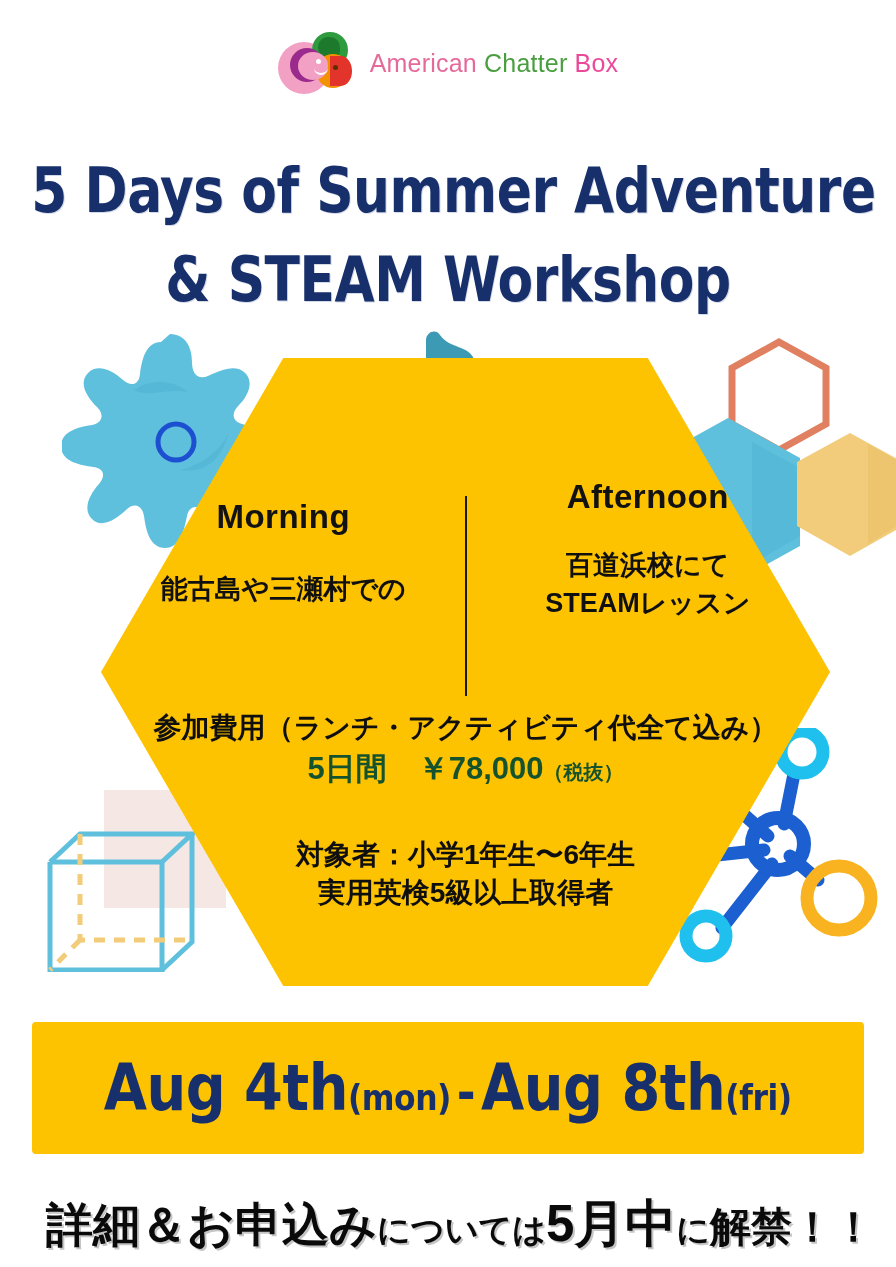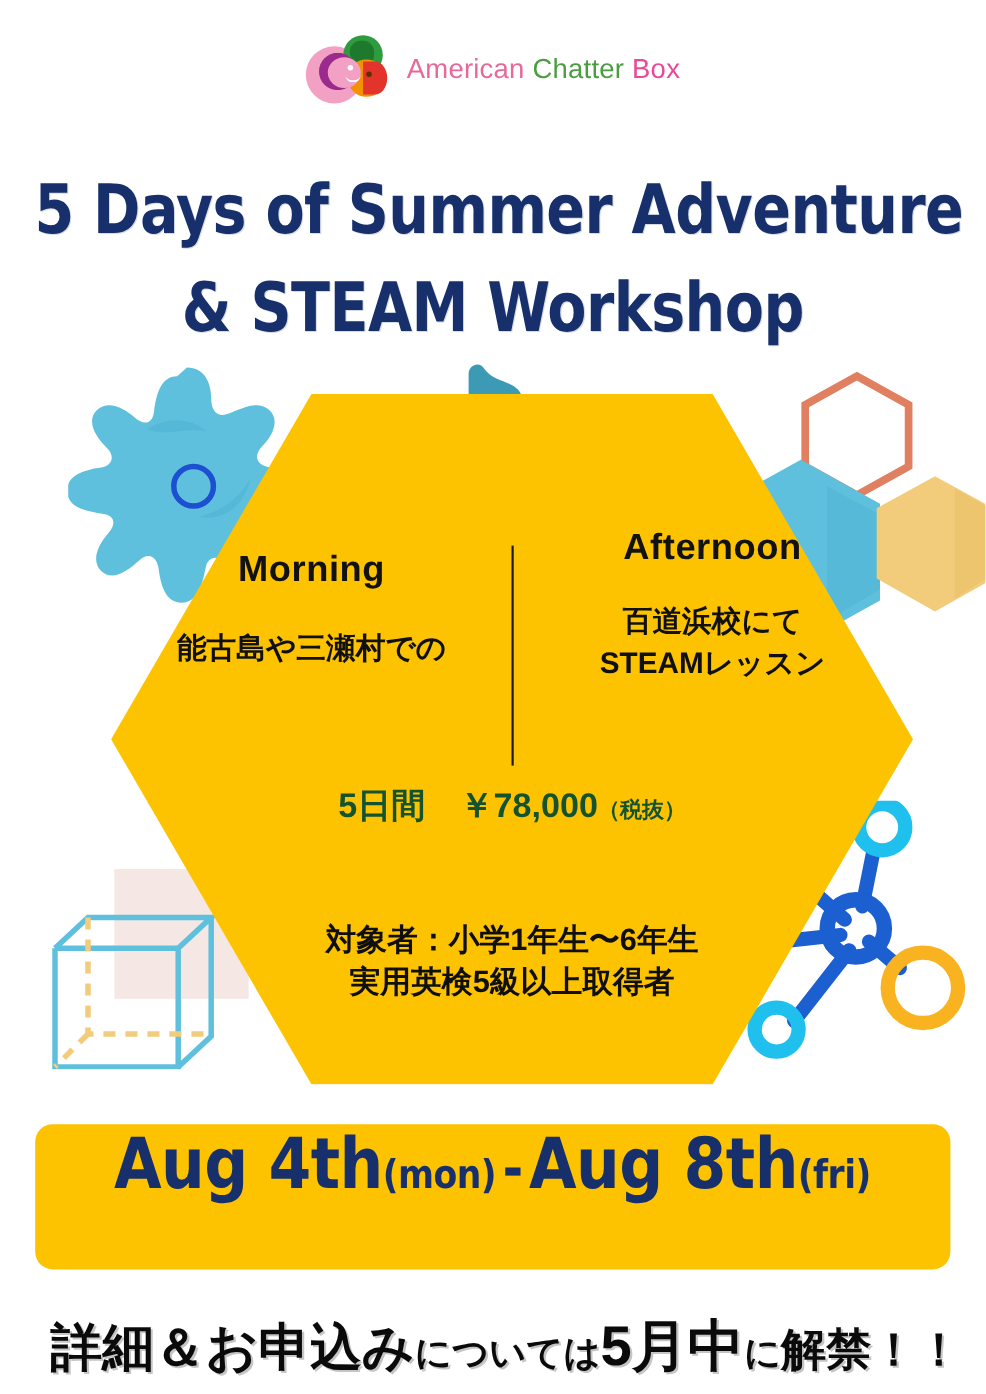--- a/index.html
+++ b/index.html
@@ -115,22 +115,22 @@
   #price-l2 .tax{ font-size:20px; }
 
   #target-block{
     position:absolute; left:0; top:478px; width:729px; text-align:center;
   }
   .tgt{ font-size:28px; font-weight:700; color:#0f0f0f; line-height:1.36; white-space:nowrap;}
 
   
   #datebar{
     position:absolute; left:32px; top:1022px; width:832px; height:132px;
-    background:#fdc200; border-radius:16px;
-    display:flex; justify-content:center;
+    background:#fdc200; border-radius:4px;
+    display:flex; align-items:center; justify-content:center;
   }
   #datetext{
     color:#17306b;
     font-family:"Liberation Sans Narrow","DejaVu Sans Condensed","Liberation Sans",sans-serif;
     font-weight:700; font-size:64px; white-space:nowrap; letter-spacing:-0.5px;
     transform:scaleX(0.97);
   }
   #datetext .sm{ font-size:36px; }
   #datetext .dash{ font-size:52px; padding:0 6px;}
 
@@ -240,20 +240,21 @@
       </div>
       <div class="col right">
         <div class="col-head">Afternoon</div>
         <div class="col-body">百道浜校にて</div>
         <div class="col-body">STEAMレッスン</div>
       </div>
       <div id="divider"></div>
     </div>
 
     <div id="price-block">
+      <div id="price-l1">参加費用（ランチ・アクティビティ代全て込み）</div>
       <div id="price-l2"><span>5日間　￥78,000</span><span class="tax">（税抜）</span></div>
     </div>
 
     <div id="target-block">
       <div class="tgt">対象者：小学1年生〜6年生</div>
       <div class="tgt">実用英検5級以上取得者</div>
     </div>
   </div>
 
   <div id="datebar">

